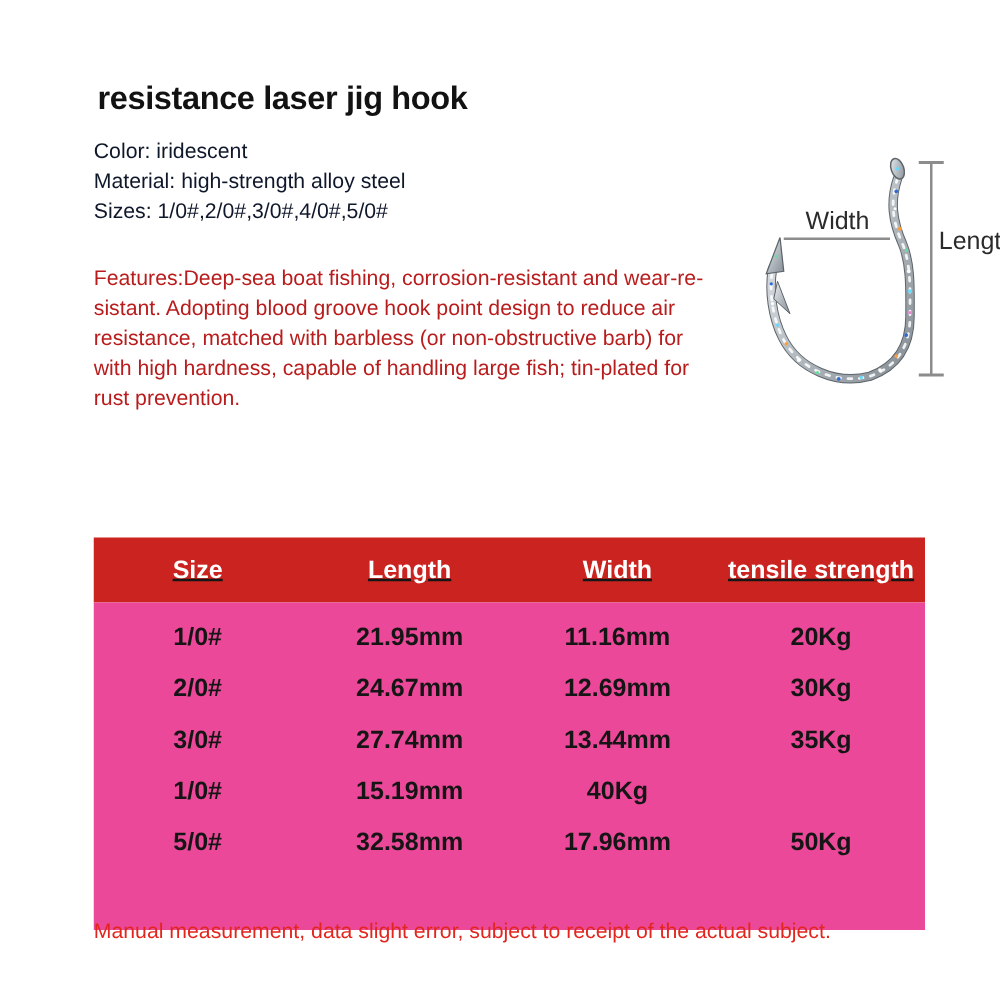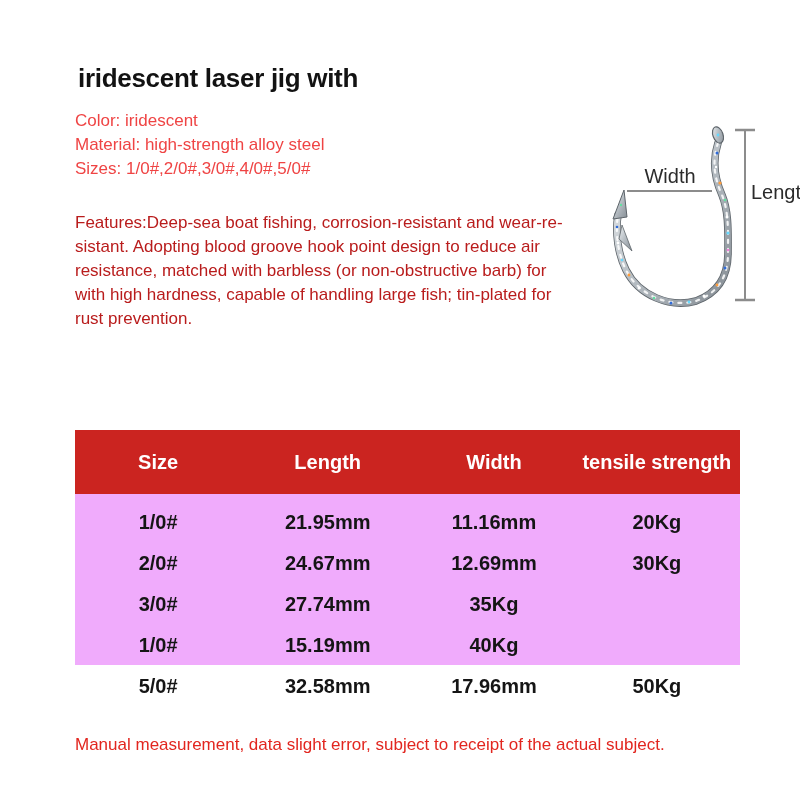--- a/index.html
+++ b/index.html
@@ -7,51 +7,51 @@
     position:relative; width:800px; height:800px; background:#ffffff;
     font-family:"Liberation Sans", sans-serif; color:#161616; overflow:hidden;
   }
   .title {
     position:absolute; left:78px; top:63px;
     font-size:26px; font-weight:800; letter-spacing:-0.3px; color:#121212;
     white-space:nowrap;
   }
   .specs {
     position:absolute; left:75px; top:109px;
-    font-size:17px; line-height:24px; color:#ef4444; white-space:nowrap;
+    font-size:17px; line-height:24px; color:#0f172a; white-space:nowrap;
   }
   .features {
     position:absolute; left:75px; top:211px;
     font-size:17px; line-height:24px; color:#b91c1c; white-space:nowrap;
   }
   .figure { position:absolute; left:596px; top:105px; width:205px; height:210px; }
   .figure svg { overflow:visible; }
   .figure text { font-size:20px; fill:#2b2b2b; font-family:"Liberation Sans", sans-serif; }
 
   .spec-table { position:absolute; left:75px; top:430px; width:665px; }
   .thead {
     display:grid; grid-template-columns:25% 26% 24% 25%;
-    background:#cb2420; height:64px; align-items:center;
+    background:#cb2420; height:52px; align-items:center;text-decoration:underline;
   }
   .th { color:#ffffff; font-weight:700; font-size:20px; text-align:center; }
-  .tbody { background:#f0abfc; height:171px; box-sizing:border-box; padding-top:8px; }
+  .tbody { background:#ec4899; height:262px; box-sizing:border-box; padding-top:8px; }
   .tr { display:grid; grid-template-columns:25% 26% 24% 25%; height:41px; align-items:center; }
   .td { text-align:center; font-size:20px; font-weight:600; color:#151515; }
 
   .footnote {
     position:absolute; left:75px; top:735px; width:665px;
     text-align:left; font-size:17px; color:#e2261f; white-space:nowrap;
   }
 </style>
 </head>
 <body>
 
 <div class="canvas">
 
-  <div class="title">iridescent laser jig with</div>
+  <div class="title">resistance laser jig hook</div>
 
   <div class="specs">
     <div>Color: iridescent</div>
     <div>Material: high-strength alloy steel</div>
     <div>Sizes: 1/0#,2/0#,3/0#,4/0#,5/0#</div>
   </div>
 
   <div class="features">
     <div>Features:Deep-sea boat fishing, corrosion-resistant and wear-re-</div>
     <div>sistant. Adopting blood groove hook point design to reduce air</div>
@@ -129,20 +129,21 @@
       </div>
       <div class="tr">
         <div class="td">2/0#</div>
         <div class="td">24.67mm</div>
         <div class="td">12.69mm</div>
         <div class="td">30Kg</div>
       </div>
       <div class="tr">
         <div class="td">3/0#</div>
         <div class="td">27.74mm</div>
+        <div class="td">13.44mm</div>
         <div class="td">35Kg</div>
       </div>
       <div class="tr">
         <div class="td">1/0#</div>
         <div class="td">15.19mm</div>
         <div class="td">40Kg</div>
       </div>
       <div class="tr">
         <div class="td">5/0#</div>
         <div class="td">32.58mm</div>

